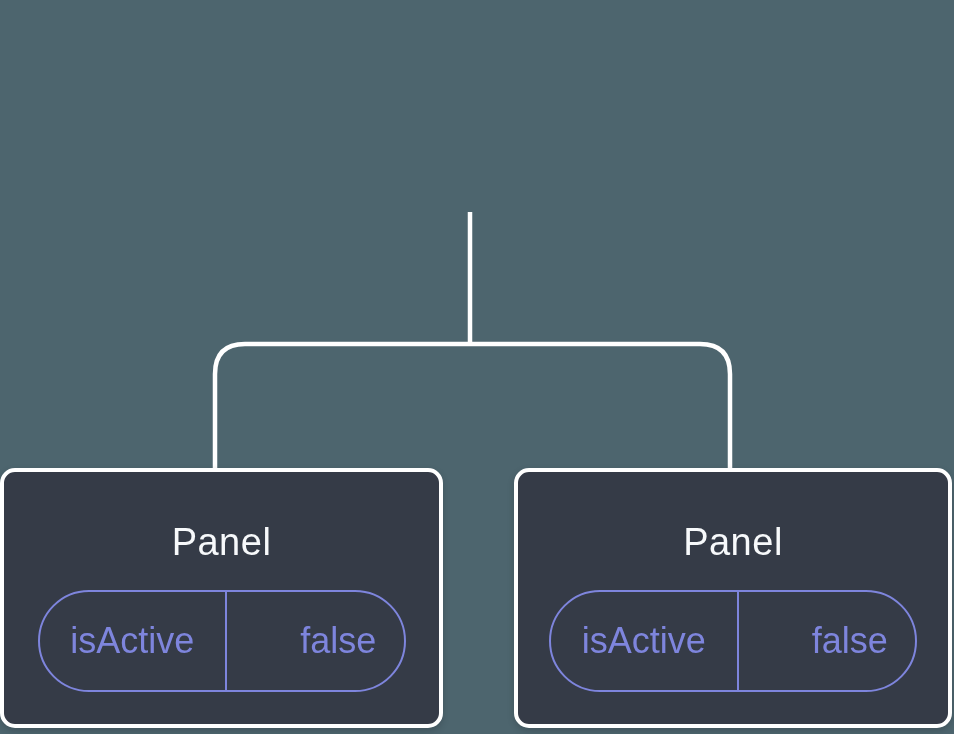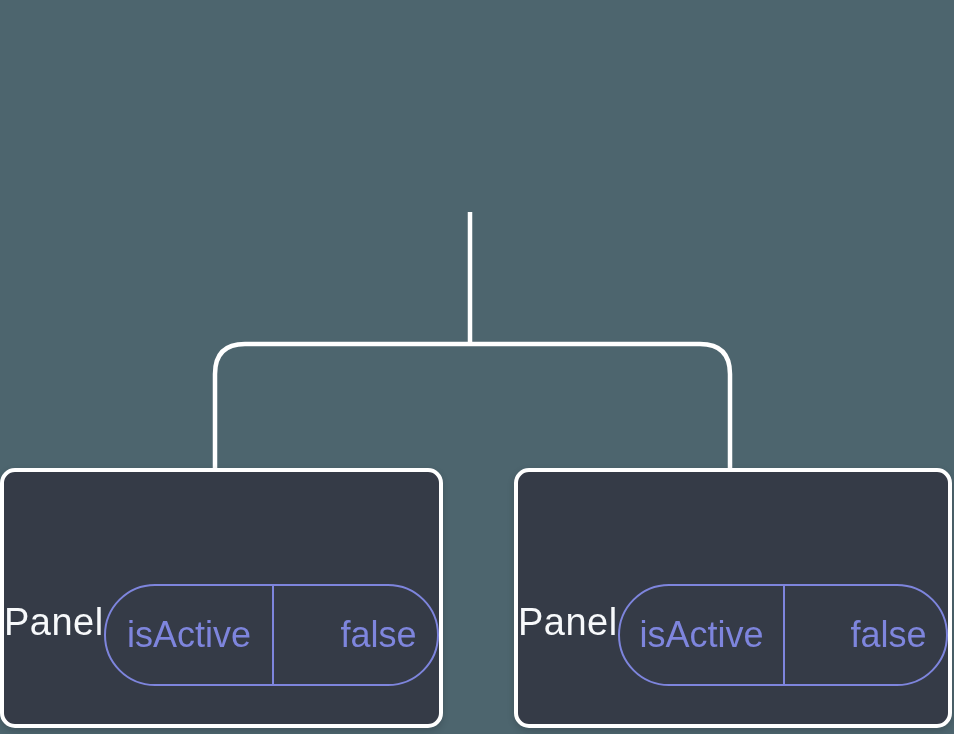--- a/index.html
+++ b/index.html
@@ -35,21 +35,21 @@
     font-size: 38px;
     font-weight: 500;
     letter-spacing: 0.5px;
     line-height: 44px;
     color: var(--node-text, #f7f9fb);
   }
   .node-child {
     top: 468px;
     height: 260px;
     display: flex;
-    flex-direction: row;
+    flex-direction: column;
     align-items: center;
     padding-top: 48px;
   }
   .node-child-left  { left: 0px;   width: 443px; }
   .node-child-right { left: 514px; width: 438px; }
   .prop-pill {
     margin-top: 26px;
     width: 368px;
     height: 102px;
     border: 2.5px solid var(--accent, #7e85dd);

